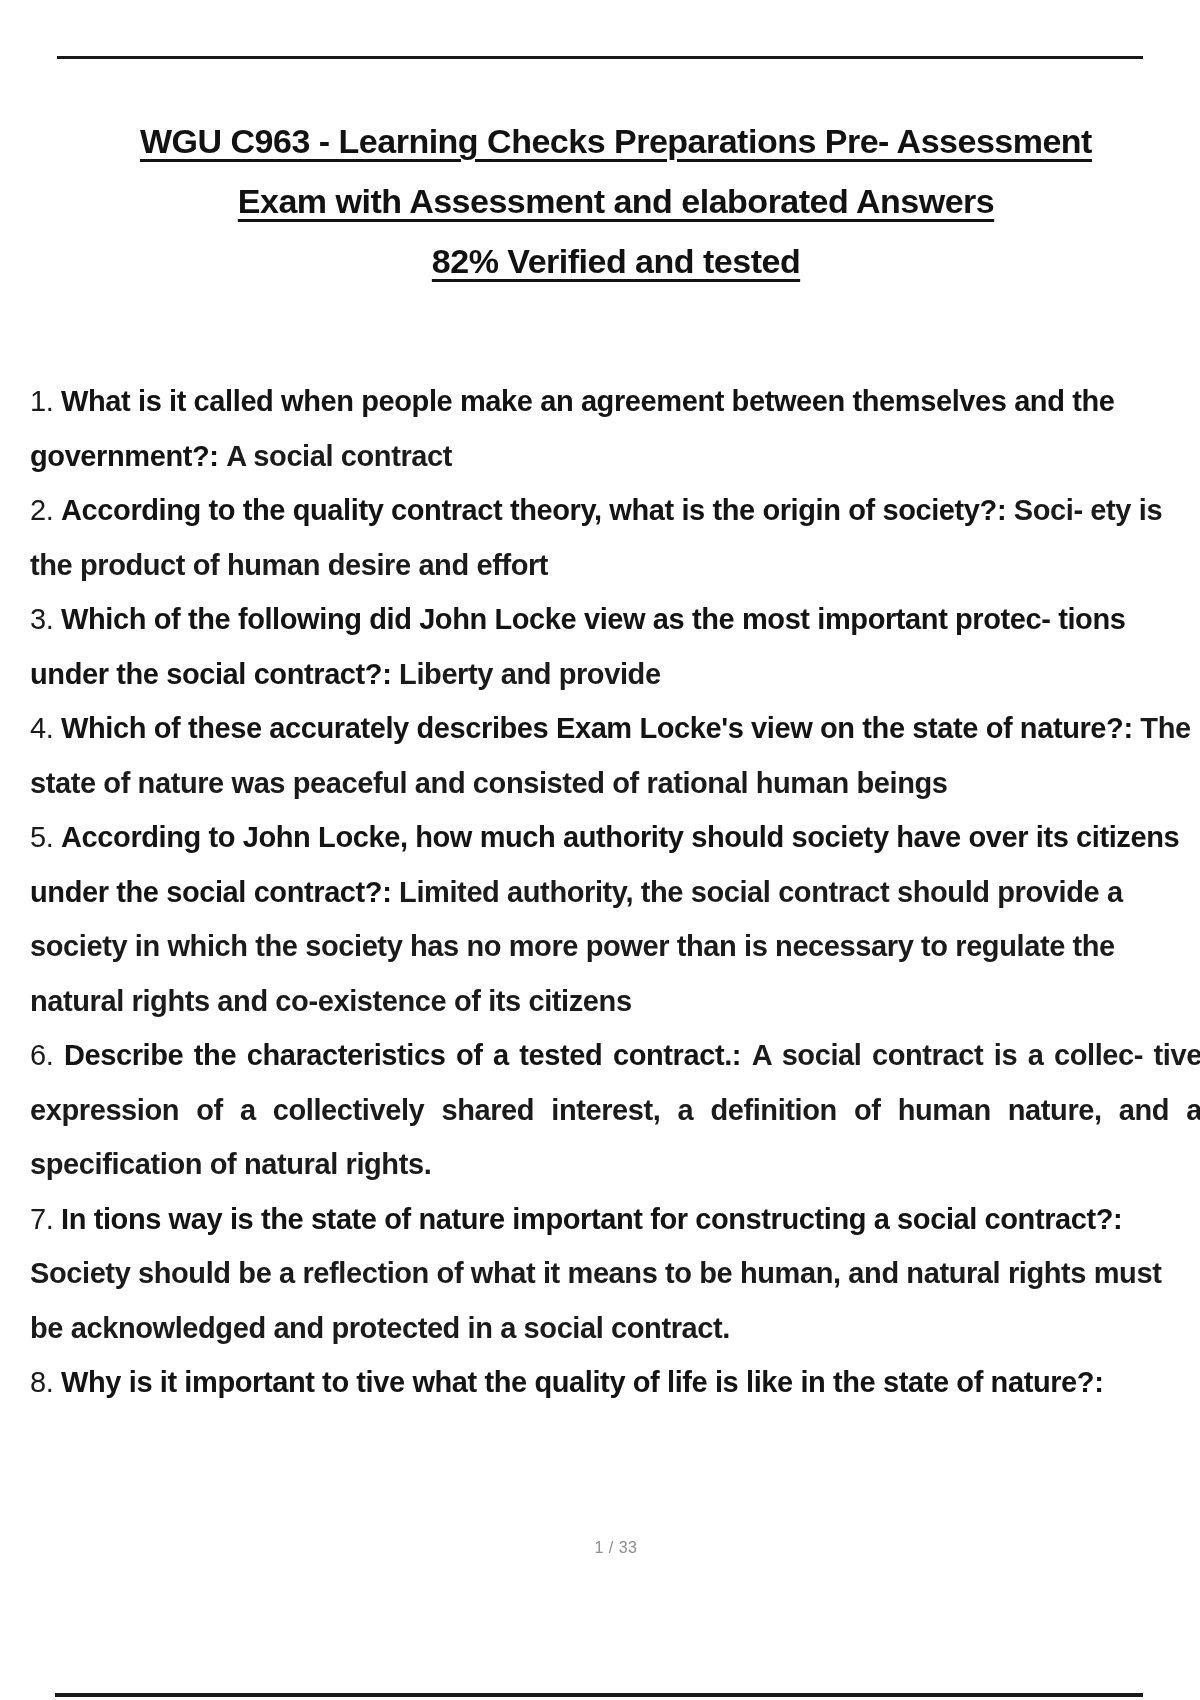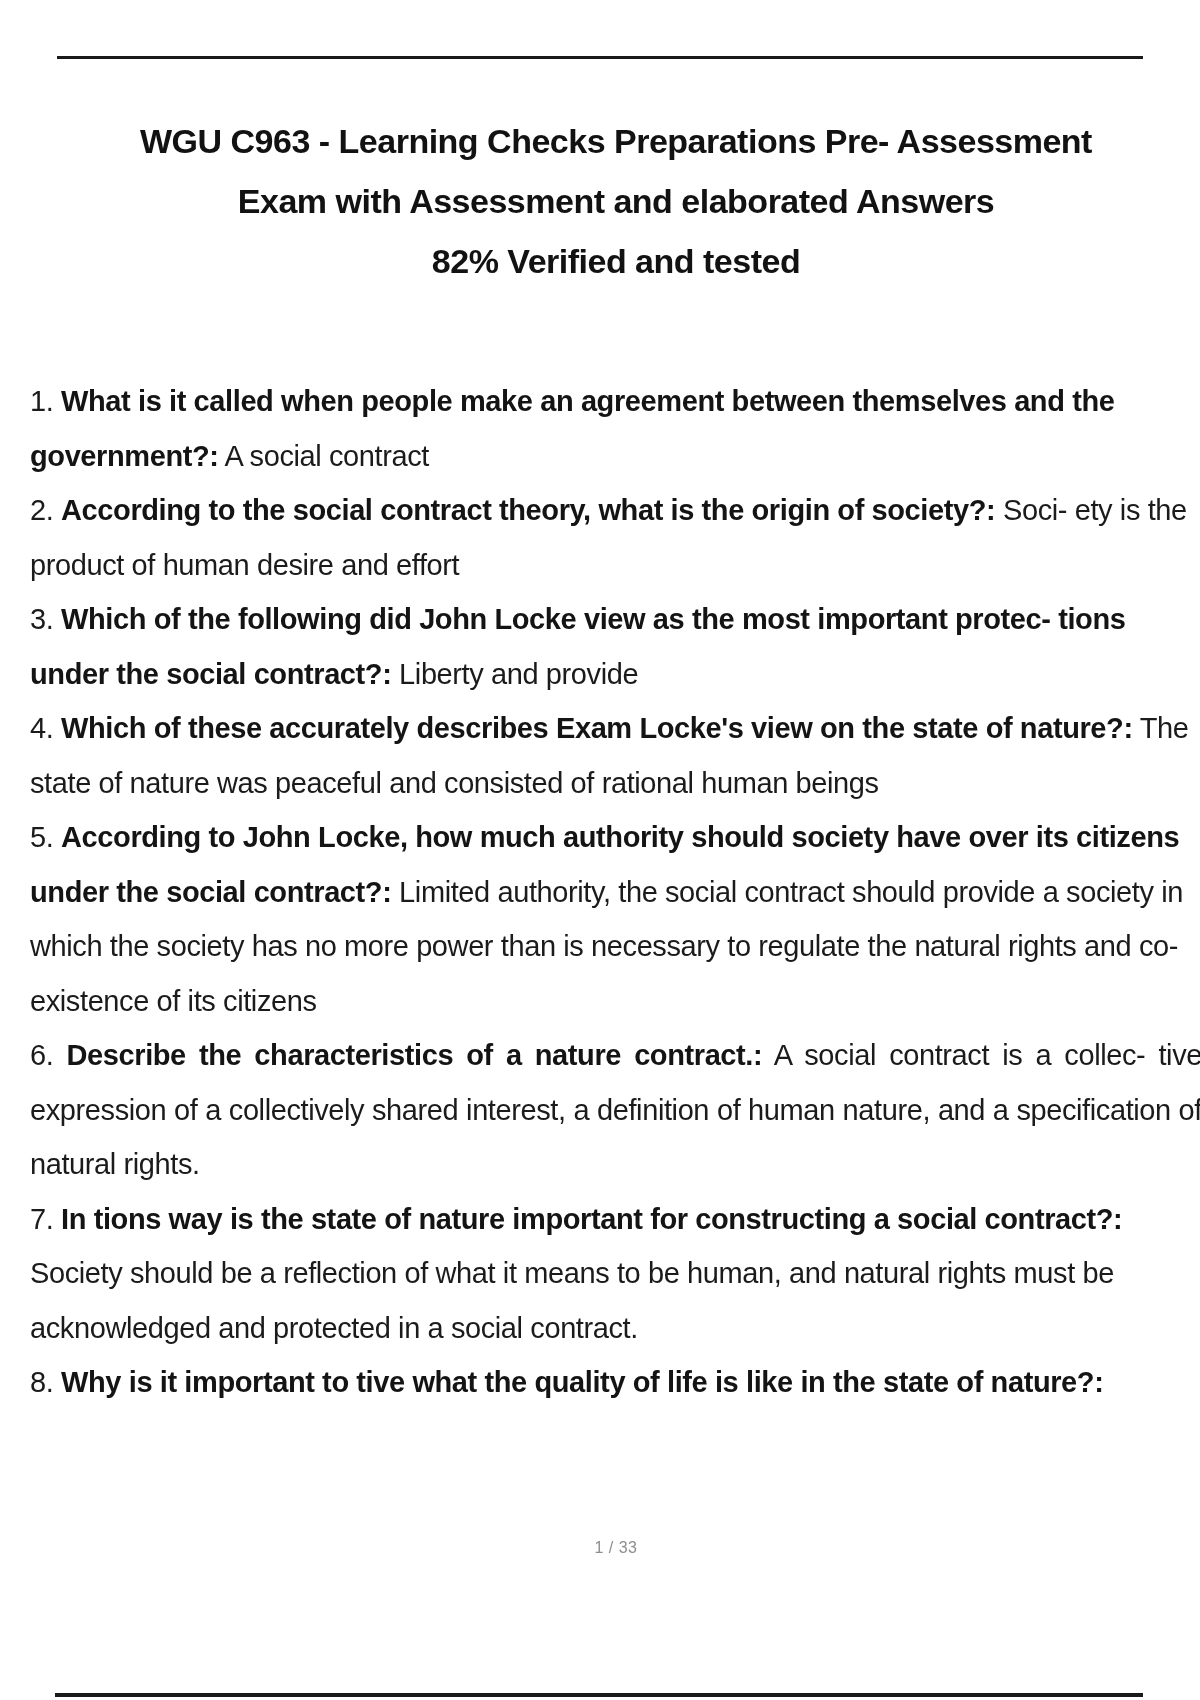--- a/index.html
+++ b/index.html
@@ -27,39 +27,40 @@
     width: 1172px;
     text-align: center;
     font-weight: bold;
     font-size: 34px;
     line-height: 60px;
     letter-spacing: -0.5px;
     color: #121212;
   }
   .doc-title .tline { display: block; }
   .doc-title .tline span {
+    text-decoration: underline;
     text-decoration-thickness: 3px;
     text-underline-offset: 6px;
   }
 
   .qa-body {
     position: absolute;
     left: 30px;
     top: 374px;
     width: 1172px;
     font-size: 29px;
     line-height: 54.5px;
     letter-spacing: -0.4px;
     color: #1b1b1b;
   }
   .qa-item { margin: 0; }
   .qa-item.justify { text-align: justify; }
   .qa-num { font-weight: normal; }
   .qa-question { font-weight: bold; color: #141414; }
-  .qa-answer { font-weight: normal; }
+  .qa-answer { font-weight: bold; }
 
   .page-footer {
     position: absolute;
     left: 30px;
     top: 1538px;
     width: 1172px;
     text-align: center;
     font-size: 16px;
     line-height: 20px;
     color: #8e8e8e;
@@ -78,41 +79,41 @@
 </header>
 
 <main class="qa-body">
   <p class="qa-item">
     <span class="qa-num">1.</span>
     <span class="qa-question">What is it called when people make an agreement between themselves and the government?:</span>
     <span class="qa-answer">A social contract</span>
   </p>
   <p class="qa-item">
     <span class="qa-num">2.</span>
-    <span class="qa-question">According to the social contract theory, what is the origin of society?:</span>
+    <span class="qa-question">According to the quality contract theory, what is the origin of society?:</span>
     <span class="qa-answer">Soci- ety is the product of human desire and effort</span>
   </p>
   <p class="qa-item">
     <span class="qa-num">3.</span>
     <span class="qa-question">Which of the following did John Locke view as the most important protec- tions under the social contract?:</span>
     <span class="qa-answer">Liberty and provide</span>
   </p>
   <p class="qa-item">
     <span class="qa-num">4.</span>
     <span class="qa-question">Which of these accurately describes Exam Locke's view on the state of nature?:</span>
     <span class="qa-answer">The state of nature was peaceful and consisted of rational human beings</span>
   </p>
   <p class="qa-item">
     <span class="qa-num">5.</span>
     <span class="qa-question">According to John Locke, how much authority should society have over its citizens under the social contract?:</span>
     <span class="qa-answer">Limited authority, the social contract should provide a society in which the society has no more power than is necessary to regulate the natural rights and co-existence of its citizens</span>
   </p>
   <p class="qa-item justify">
     <span class="qa-num">6.</span>
-    <span class="qa-question">Describe the characteristics of a nature contract.:</span>
+    <span class="qa-question">Describe the characteristics of a tested contract.:</span>
     <span class="qa-answer">A social contract is a collec- tive expression of a collectively shared interest, a definition of human nature, and a specification of natural rights.</span>
   </p>
   <p class="qa-item">
     <span class="qa-num">7.</span>
     <span class="qa-question">In tions way is the state of nature important for constructing a social contract?:</span>
     <span class="qa-answer">Society should be a reflection of what it means to be human, and natural rights must be acknowledged and protected in a social contract.</span>
   </p>
   <p class="qa-item">
     <span class="qa-num">8.</span>
     <span class="qa-question">Why is it important to tive what the quality of life is like in the state of nature?:</span>

